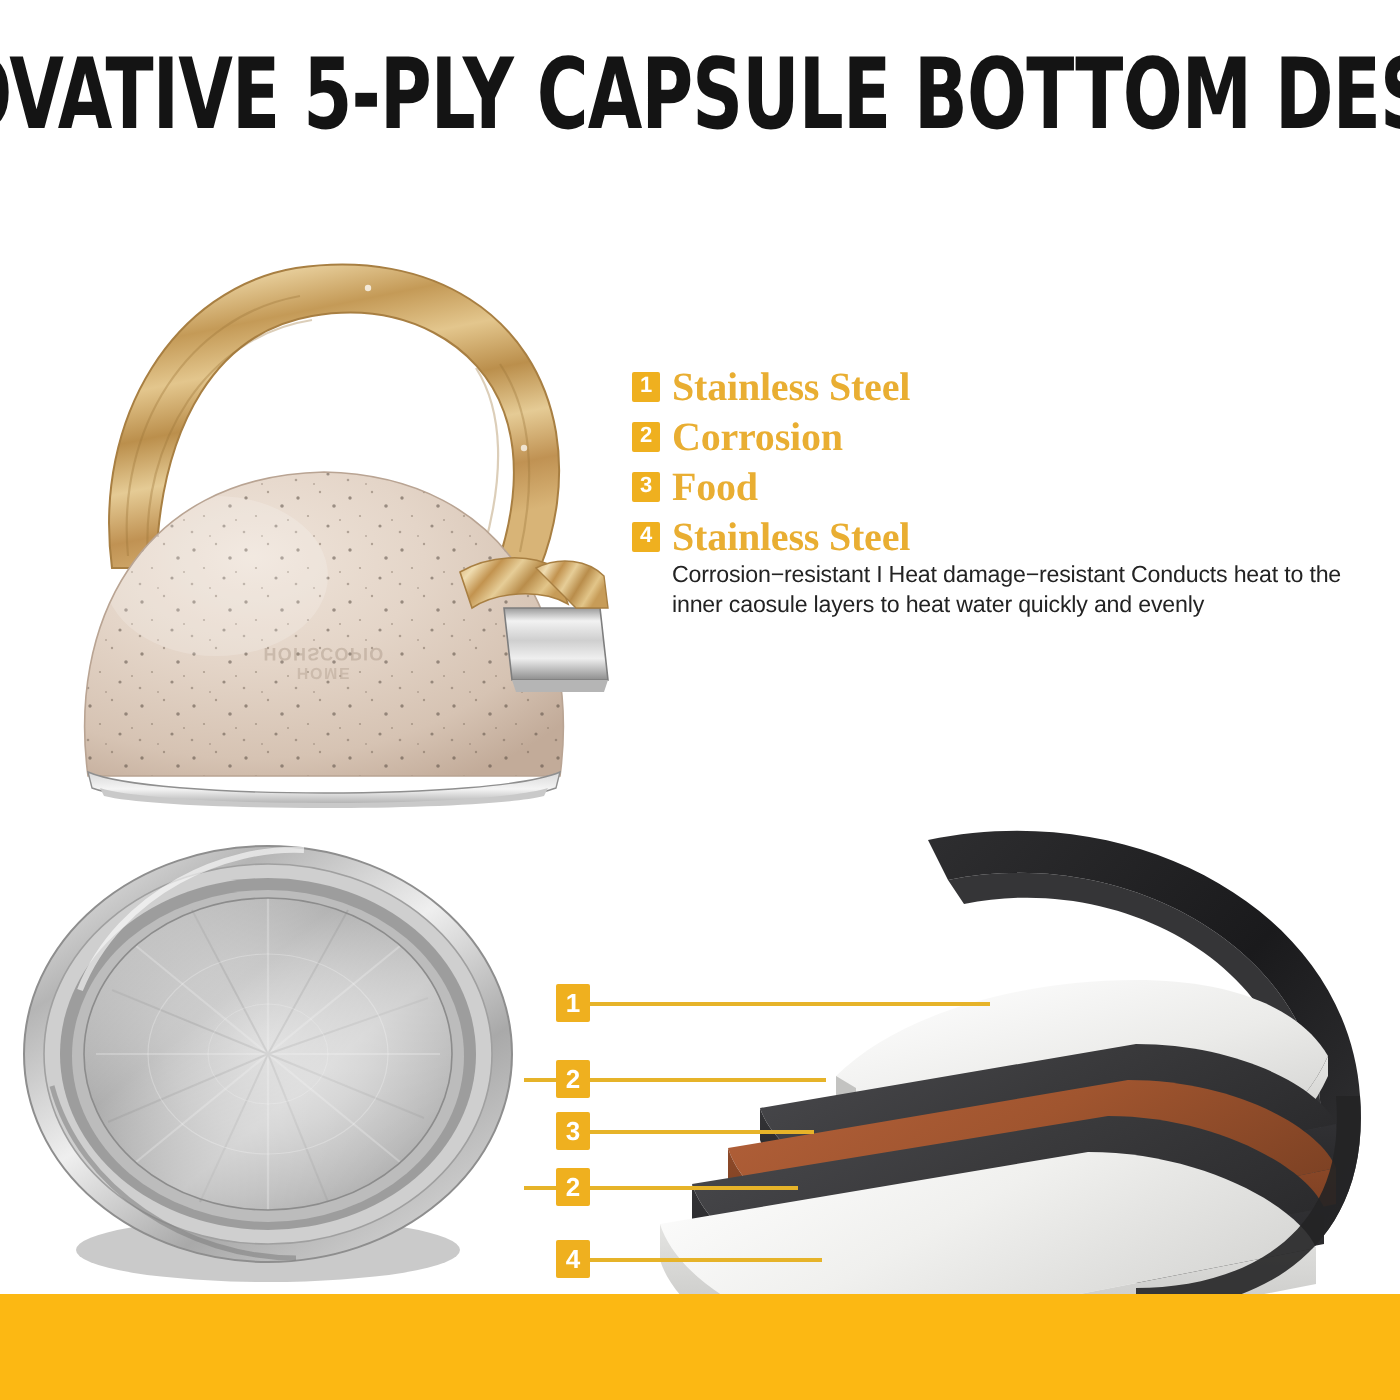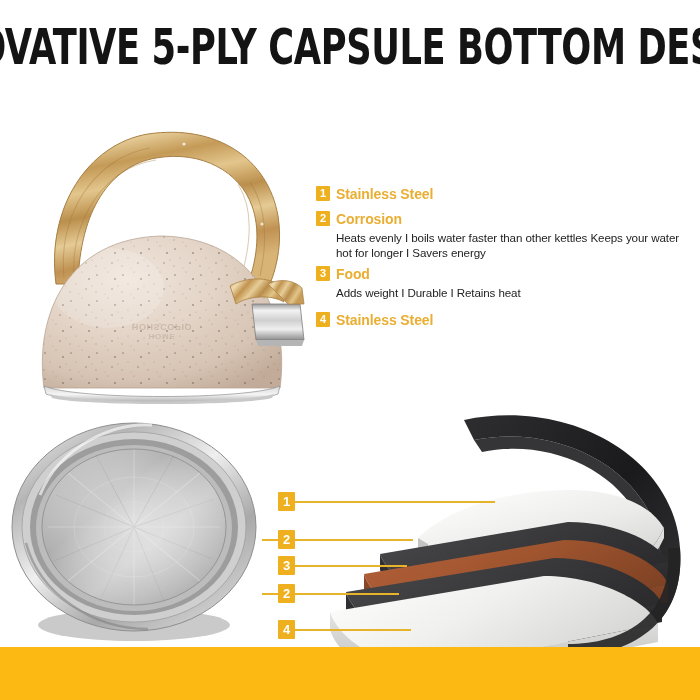--- a/index.html
+++ b/index.html
@@ -31,22 +31,23 @@
   .features{position:absolute;left:316px;top:186px;width:372px;}
   .feat{margin-bottom:6px;}
   .feat-head{display:flex;align-items:flex-start;gap:6px;height:19px;}
   .badge{
     width:14px;height:15px;background:#EFB01F;color:#ffffff;
     font-size:11px;font-weight:bold;line-height:15px;text-align:center;
     flex:0 0 auto;border-radius:1px;
     font-family:"Liberation Sans",sans-serif;
   }
   .feat-title{
-    font-size:14px;font-weight:bold;color:#E9AE32;line-height:17px;
+    font-size:20px;font-weight:bold;color:#E9AE32;line-height:17px;
     letter-spacing:-0.1px;
+    font-family:Liberation Serif, serif;
   }
   .feat-body{
     margin:1px 0 0 20px;font-size:11.6px;line-height:14.6px;
     color:#232323;letter-spacing:-0.1px;max-width:352px;
   }
   .sp-3{margin-bottom:11px;}
 
   
   .base{position:absolute;left:4px;top:415px;width:272px;height:235px;}
   .base svg{display:block;width:100%;height:100%;}
@@ -178,36 +179,35 @@
         <span class="badge">1</span>
         <span class="feat-title">Stainless Steel</span>
       </div>
     </div>
 
     <div class="feat">
       <div class="feat-head">
         <span class="badge">2</span>
         <span class="feat-title">Corrosion</span>
       </div>
-      <div class="feat-body">Heats evenly I boils water faster than other kettles Keeps your water hot for longer I Savers energy</div>
     </div>
 
     <div class="feat">
       <div class="feat-head">
         <span class="badge">3</span>
         <span class="feat-title">Food</span>
       </div>
-      <div class="feat-body sp-3">Adds weight I Durable I Retains heat</div>
     </div>
 
     <div class="feat">
       <div class="feat-head">
         <span class="badge">4</span>
         <span class="feat-title">Stainless Steel</span>
       </div>
+      <div class="feat-body">Corrosion−resistant I Heat damage−resistant Conducts heat to the inner caosule layers to heat water quickly and evenly</div>
     </div>
 
   </div>
 
   <div class="base">
     <svg viewBox="0 0 272 235" xmlns="http://www.w3.org/2000/svg">
       <defs>
         <linearGradient id="ring1" x1="0.1" y1="0" x2="0.9" y2="1">
           <stop offset="0" stop-color="#e9e9e9"></stop>
           <stop offset="0.2" stop-color="#b5b5b5"></stop>

